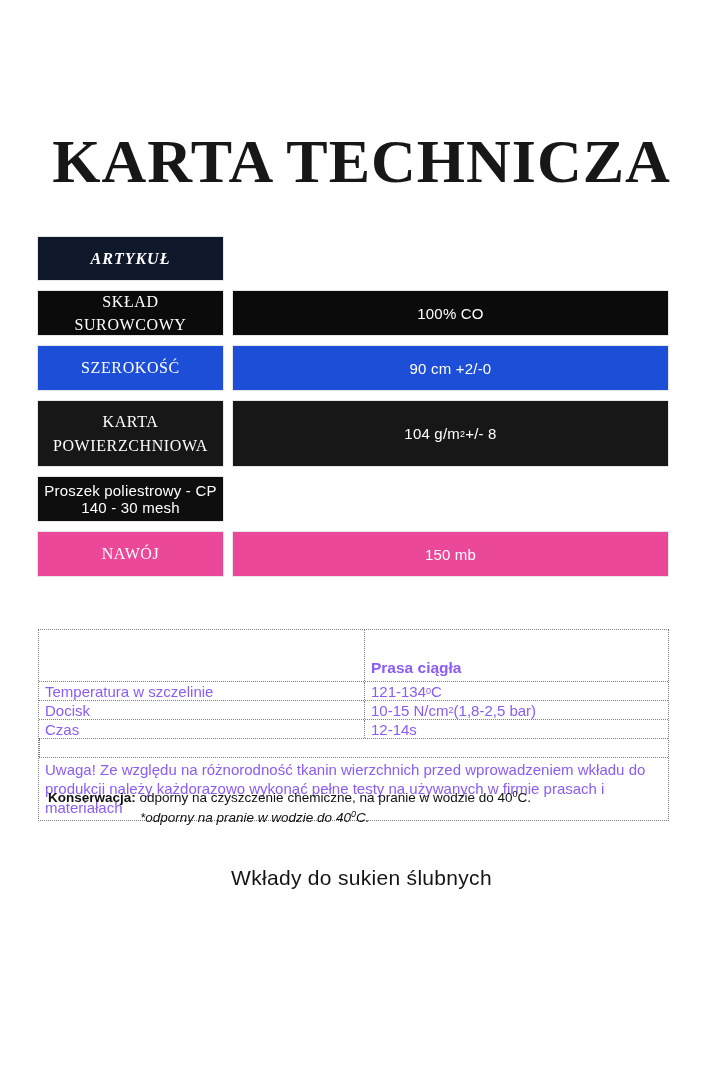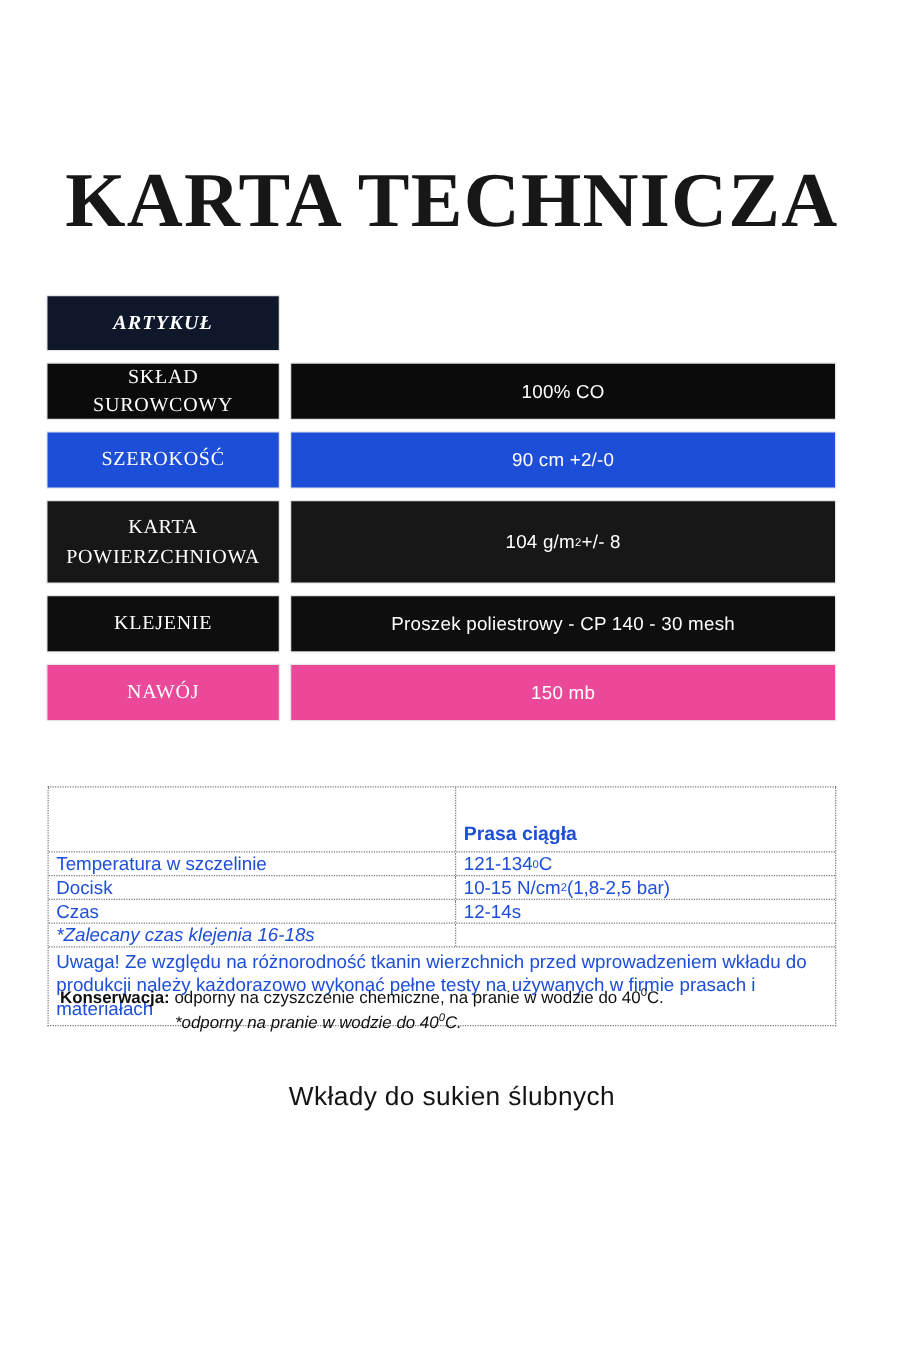--- a/index.html
+++ b/index.html
@@ -38,21 +38,21 @@
     font-family:"Liberation Serif", serif; font-size:16px;
     letter-spacing:0.6px; padding:2px 8px; line-height:1.45;
   }
   .spec-row:nth-child(1) .spec-label { font-weight:bold; font-size:16px; letter-spacing:1px; }
   .spec-value { font-size:15px; letter-spacing:0.2px; }
   .spec-value sup, .pt-sup { font-size:9px; line-height:0; vertical-align:super; }
 
   
   .press {
     position:absolute; left:38px; top:629px; width:631px;
-    border:1px dotted #7d7d7d; font-size:15px; color:#1d4ed8; background:#fff;
+    border:1px dotted #7d7d7d; font-size:15px; color:#8b5cf6; background:#fff;
   }
   .pt-row { display:grid; grid-template-columns:325px 1fr; border-bottom:1px dotted #7d7d7d; }
   .pt-cell { padding:0 6px; display:flex; align-items:center; min-height:18px; line-height:17px; }
   .pt-cell.val { border-left:1px dotted #7d7d7d; }
   .pt-header .pt-cell { height:51px; align-items:flex-end; padding-bottom:5px; font-weight:bold; font-size:15.5px; }
   .pt-footnote-label { font-style:italic; }
   .pt-warning { padding:2px 6px 3px 6px; line-height:19px; }
 
   
   .care { position:absolute; left:48px; top:789px; width:600px; font-size:13.5px; color:#101010; }
@@ -95,21 +95,20 @@
     </div>
     <div class="spec-row tall">
       <div class="cell spec-label">KARTA POWIERZCHNIOWA</div>
       <div class="cell spec-value">
           <span>104 g/m</span>
           <sup>2</sup>
           <span> +/- 8</span>
         </div>
     </div>
     <div class="spec-row">
-      <div class="cell spec-label">KLEJENIE</div>
       <div class="cell spec-value">
           <span>Proszek poliestrowy - CP 140 - 30 mesh</span>
           <sup></sup>
           <span></span>
         </div>
     </div>
     <div class="spec-row">
       <div class="cell spec-label">NAWÓJ</div>
       <div class="cell spec-value">
           <span>150 mb</span>
@@ -142,21 +141,20 @@
     </div>
     <div class="pt-row">
       <div class="pt-cell">Czas</div>
       <div class="pt-cell val">
           <span>12-14s</span>
           <sup class="pt-sup"></sup>
           <span></span>
         </div>
     </div>
     <div class="pt-row">
-      <div class="pt-cell pt-footnote-label">*Zalecany czas klejenia 16-18s</div>
       <div class="pt-cell val"></div>
     </div>
     <div class="pt-warning">Uwaga! Ze względu na różnorodność tkanin wierzchnich przed wprowadzeniem wkładu do produkcji należy każdorazowo wykonać pełne testy na używanych w firmie prasach i materiałach</div>
   </div>
 
   <div class="care">
     <div class="care-line1">
       <span class="care-label">Konserwacja:</span><span> odporny na czyszczenie chemiczne, na pranie w wodzie do 40</span><sup class="pt-sup">0</sup><span>C.</span>
     </div>
     <div class="care-note">

